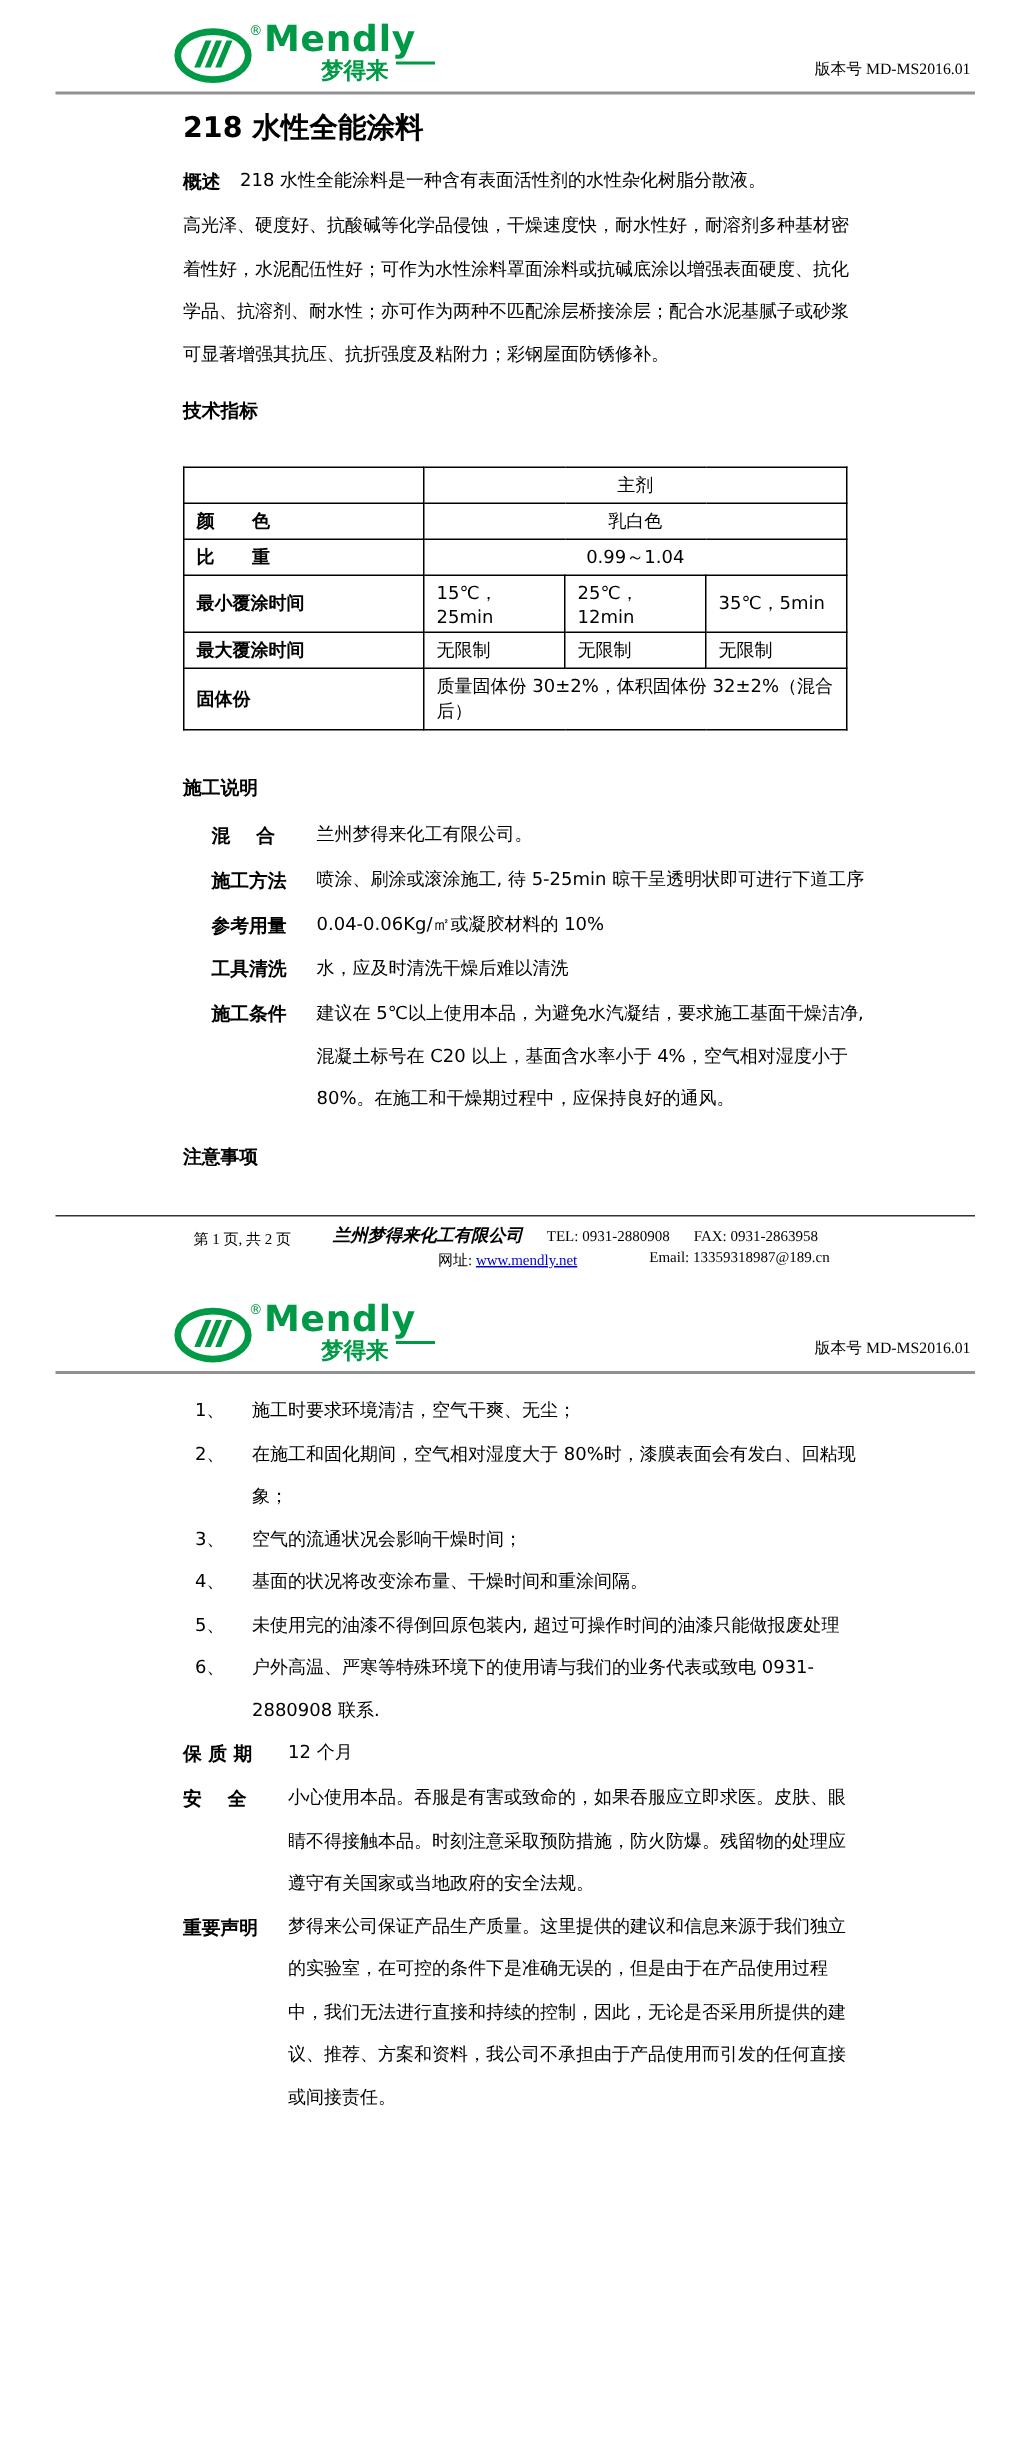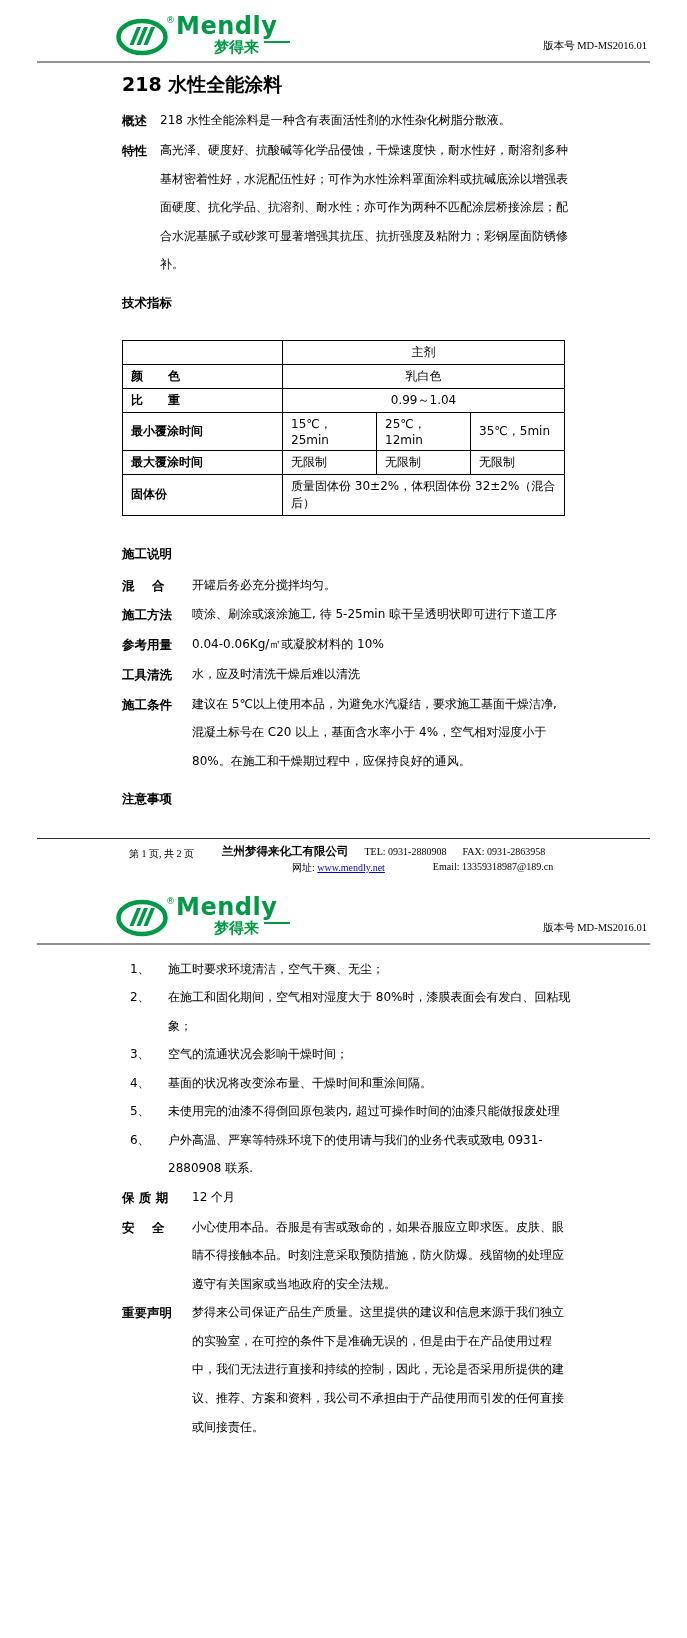--- a/index.html
+++ b/index.html
@@ -29,36 +29,36 @@
   .kv.wide .label { flex:0 0 70px; }
   .kv .text { flex:1; }
   .sec-heading { font-size:12.5px; font-weight:bold; margin:16px 0 0 122px; }
 
   .spec-table { border-collapse:collapse; margin:28px 0 0 122px; font-size:12px; }
   .spec-table td { border:1px solid #000; padding:3px 8px; height:22px; vertical-align:middle; }
   .spec-table td.lbl { width:160px; font-weight:bold; white-space:pre; }
   .spec-table td.c { width:94px; }
   .spec-table .center { text-align:center; }
 
-  .construction { margin-top:8px; }
+  .construction { margin-top:8px;margin-left:19px; }
 
   
   .notes { margin-top:10px; }
   .note { display:flex; margin-left:130px; width:448px; font-size:12px; line-height:2.38; }
   .note .num { flex:0 0 38px; }
   .note .text { flex:1; }
 
   .spacer { height:150px; }
 
   
   .page-footer { margin:30px 37px 0; border-top:1.5px solid #333; padding-top:5px; display:flex; align-items:flex-start; font-size:10px; font-family:"Liberation Serif","DejaVu Serif",serif; }
   .footer-page-label { margin-left:92px; margin-top:3px; white-space:nowrap; }
   .footer-info { margin-left:28px; }
   .footer-row1 { display:flex; gap:16px; align-items:baseline; }
-  .company { font-weight:bold; font-size:11.5px; font-family:"DejaVu Sans","Liberation Sans",sans-serif; }
+  .company { font-weight:bold; font-size:11.5px; font-family:"DejaVu Sans","Liberation Sans",sans-serif;font-style:italic; }
   .footer-row2 { display:flex; gap:48px; margin-left:70px; margin-top:2px; }
   .link { color:#0000d0; text-decoration:underline; cursor:pointer; }
 
   .page-2 { margin-top:6px; }
 </style>
 </head>
 <body>
 
 <div class="doc">
 
@@ -88,21 +88,20 @@
     <div class="header-rule"></div>
 
     <h1 class="title">218 水性全能涂料</h1>
 
     <div class="kv">
       <span class="label">概述</span>
       <span class="text">218 水性全能涂料是一种含有表面活性剂的水性杂化树脂分散液。</span>
     </div>
 
     <div class="kv">
-      <span class="label">特性</span>
       <span class="text">高光泽、硬度好、抗酸碱等化学品侵蚀，干燥速度快，耐水性好，耐溶剂多种基材密着性好，水泥配伍性好；可作为水性涂料罩面涂料或抗碱底涂以增强表面硬度、抗化学品、抗溶剂、耐水性；亦可作为两种不匹配涂层桥接涂层；配合水泥基腻子或砂浆可显著增强其抗压、抗折强度及粘附力；彩钢屋面防锈修补。</span>
     </div>
 
     <div class="sec-heading">技术指标</div>
 
     <table class="spec-table">
       <tbody>
         <tr>
           <td class="lbl"></td>
           <td class="center" colspan="3">主剂</td>
@@ -132,21 +131,21 @@
           <td colspan="3">质量固体份 30±2%，体积固体份 32±2%（混合后）</td>
         </tr>
       </tbody>
     </table>
 
     <div class="sec-heading" style="margin-top:30px;">施工说明</div>
 
     <div class="construction">
       <div class="kv wide">
         <span class="label">混    合</span>
-        <span class="text">开罐后务必充分搅拌均匀。</span>
+        <span class="text">兰州梦得来化工有限公司。</span>
       </div>
       <div class="kv wide">
         <span class="label">施工方法</span>
         <span class="text">喷涂、刷涂或滚涂施工, 待 5-25min 晾干呈透明状即可进行下道工序</span>
       </div>
       <div class="kv wide">
         <span class="label">参考用量</span>
         <span class="text">0.04-0.06Kg/㎡或凝胶材料的 10%</span>
       </div>
       <div class="kv wide">

